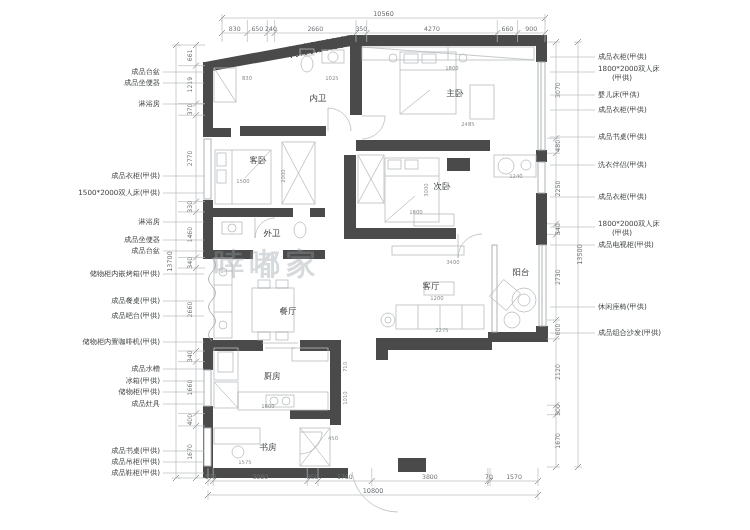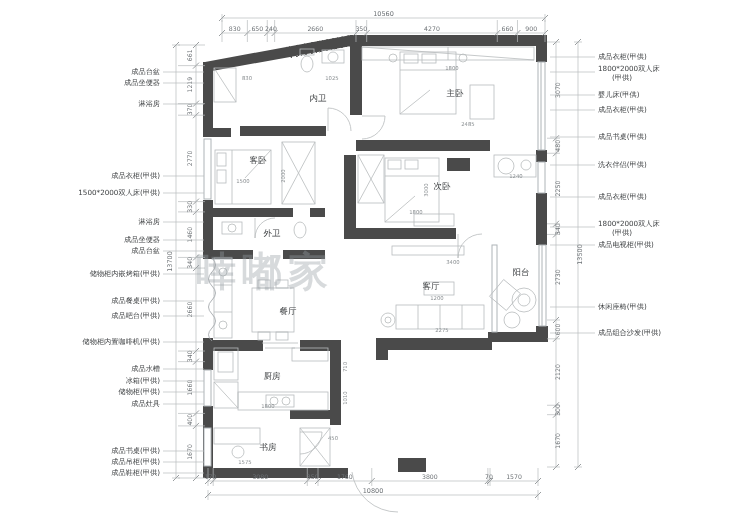--- a/index.html
+++ b/index.html
@@ -1,21 +1,21 @@
 <!DOCTYPE html>
 <html><head>
 <meta charset="utf-8">
 <style>
   html,body{margin:0;padding:0;background:#ffffff;}
   #stage{position:relative;width:682px;height:530px;background:#fff;overflow:hidden;
          font-family:"DejaVu Sans","Liberation Sans",sans-serif;}
   #plan{position:absolute;left:0;top:0;}
-  .watermark{position:absolute;left:196px;top:244px;font-size:40px;letter-spacing:6px;
+  .watermark{position:absolute;left:196px;top:244px;font-size:30px;letter-spacing:6px;
              color:rgba(150,158,162,0.38);font-weight:bold;pointer-events:none;
-             font-family:Liberation Mono, monospace;}
+             font-family:Liberation Mono, monospace;padding-left:18px;}
   text{font-family:"DejaVu Sans","Liberation Sans",sans-serif;}
 </style>
 </head>
 <body>
 
 <div id="stage">
   <svg id="plan" width="750" height="530" viewBox="0 0 750 530">
     <defs>
       <pattern id="xhatch" width="6" height="6" patternUnits="userSpaceOnUse">
         <path d="M0,6 L6,0 M0,0 L6,6" stroke="#4a4a4a" stroke-width="1" fill="none"></path>

